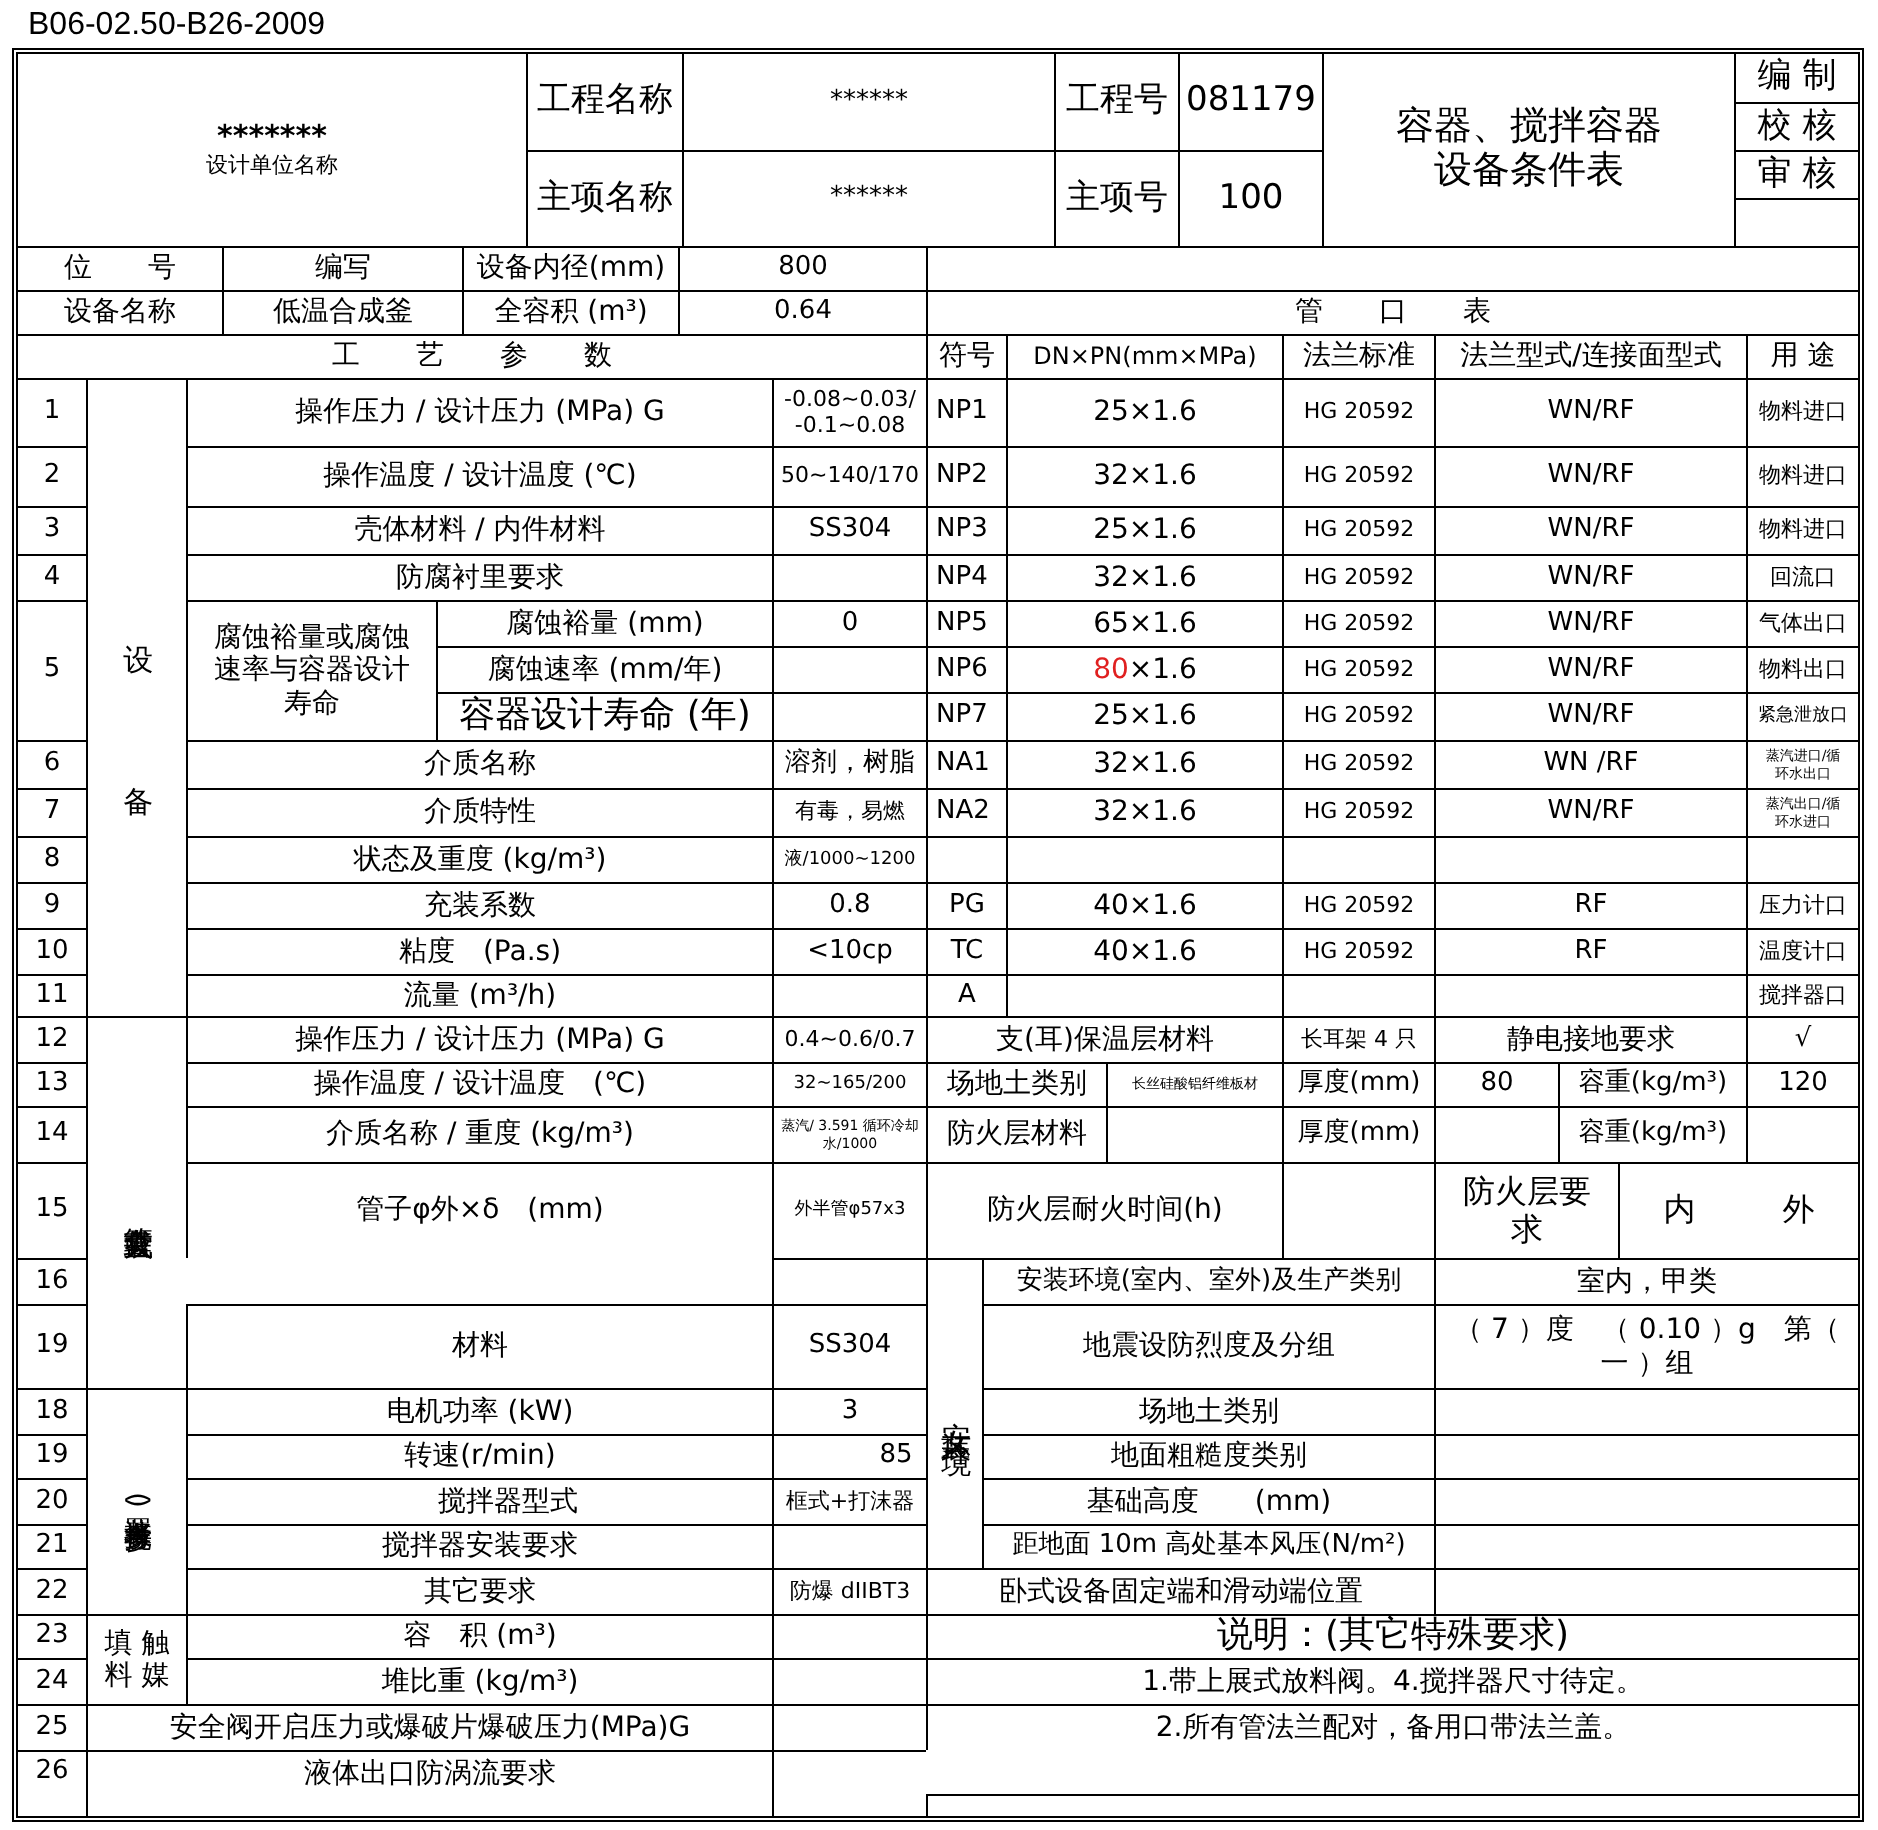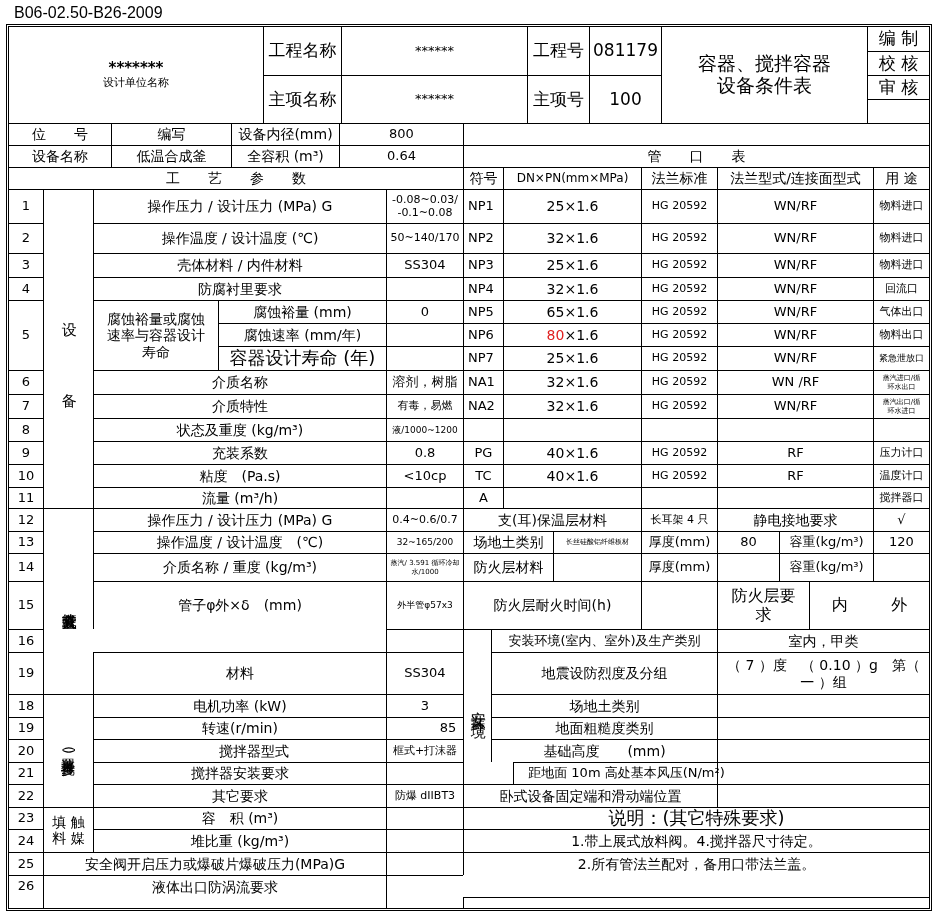--- a/index.html
+++ b/index.html
@@ -322,21 +322,21 @@
   <div class="c bl bt" style="left:482px;top:602px;width:226px;height:23px;font-size:13px;">安装环境(室内、室外)及生产类别</div>
   <div class="c bl bt" style="left:708px;top:602px;width:212px;height:23px;font-size:14px;">室内，甲类</div>
   <div class="c bl bt" style="left:482px;top:625px;width:226px;height:42px;font-size:14px;">地震设防烈度及分组</div>
   <div class="c bl bt" style="left:708px;top:625px;width:212px;height:42px;font-size:14px;padding:0 6px;">（ 7 ）度　（ 0.10 ）g　第（ 一 ）组</div>
   <div class="c bl bt" style="left:482px;top:667px;width:226px;height:23px;font-size:14px;">场地土类别</div>
   <div class="c bl bt" style="left:708px;top:667px;width:212px;height:23px;"></div>
   <div class="c bl bt" style="left:482px;top:690px;width:226px;height:22px;font-size:14px;">地面粗糙度类别</div>
   <div class="c bl bt" style="left:708px;top:690px;width:212px;height:22px;"></div>
   <div class="c bl bt" style="left:482px;top:712px;width:226px;height:23px;font-size:14px;">基础高度　　(mm)</div>
   <div class="c bl bt" style="left:708px;top:712px;width:212px;height:23px;"></div>
-  <div class="c bl bt" style="left:504px;top:735px;width:226px;height:22px;font-size:13px;">距地面 10m 高处基本风压(N/m²)</div>
+  <div class="c bl bt" style="left:482px;top:735px;width:226px;height:22px;font-size:13px;">距地面 10m 高处基本风压(N/m²)</div>
   <div class="c bl bt" style="left:708px;top:735px;width:212px;height:22px;"></div>
 
   <div class="c bl bt" style="left:454px;top:757px;width:254px;height:23px;font-size:14px;">卧式设备固定端和滑动端位置</div>
   <div class="c bl bt" style="left:708px;top:757px;width:212px;height:23px;"></div>
 
   <div class="c bl bt" style="left:454px;top:780px;width:466px;height:22px;font-size:18px;">说明：(其它特殊要求)</div>
   <div class="c bl bt" style="left:454px;top:802px;width:466px;height:23px;font-size:14px;">1.带上展式放料阀。4.搅拌器尺寸待定。</div>
   <div class="c bl bt" style="left:454px;top:825px;width:466px;height:23px;font-size:14px;">2.所有管法兰配对，备用口带法兰盖。</div>
   <div class="c bl bt" style="left:454px;top:870px;width:466px;height:11px;"></div>
 </div>

